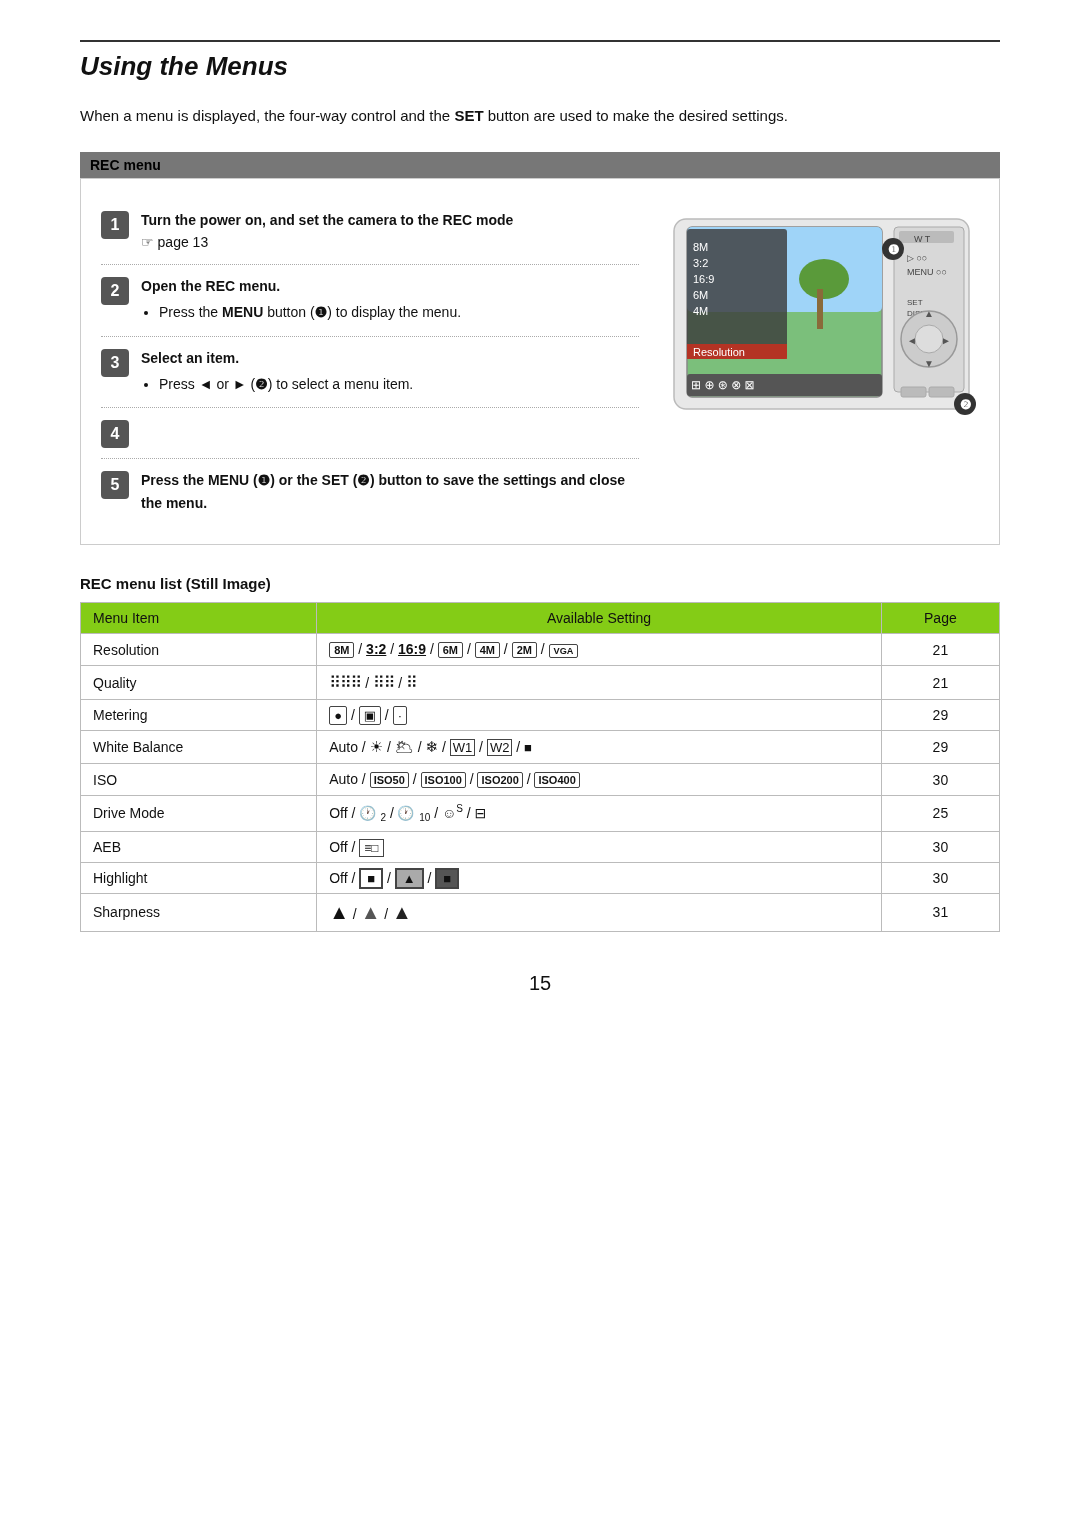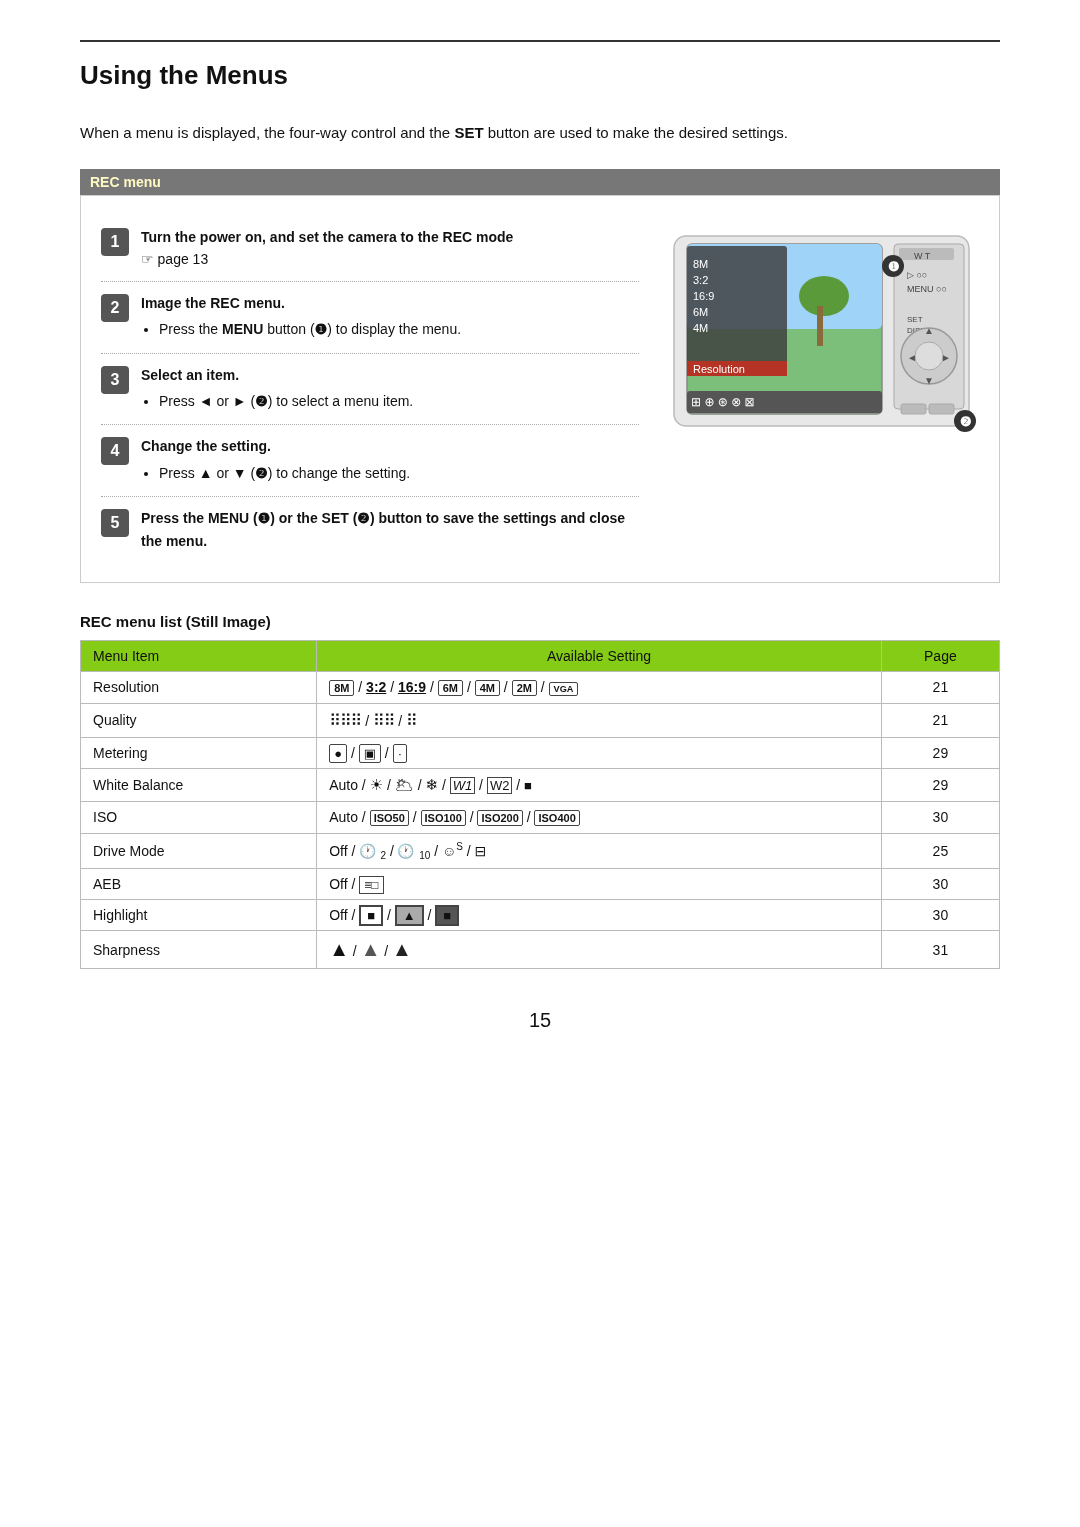--- a/index.html
+++ b/index.html
@@ -8,33 +8,34 @@
       font-size: 15px;
       background: #fff;
       color: #111;
       width: 1080px;
       min-height: 1527px;
       padding: 40px 80px 60px 80px;
     }
     h1 {
       font-size: 26px;
       font-weight: bold;
-      margin-bottom: 24px;
+      margin-bottom: 16px;
       padding-bottom: 6px;
       border-top: 2px solid #333;
-      padding-top: 18px;
+      padding-top: 9px;
+      font-style: italic;
     }
     .intro-text {
       font-size: 15px;
       margin-bottom: 24px;
       line-height: 1.6;
     }
     .section-header {
       background: #777;
-      color: #fef9c3;
+      color: #000000;
       font-weight: bold;
       font-size: 14px;
       padding: 5px 10px;
       margin-bottom: 0;
     }
     .rec-menu-box {
       border: 1px solid #ccc;
       padding: 20px 20px 20px 20px;
       margin-bottom: 30px;
       position: relative;
@@ -178,45 +179,39 @@
         <div class="step-num">1</div>
         <div class="step-content">
           <strong>Turn the power on, and set the camera to the REC mode</strong><br>
           <span class="page-ref">page 13</span>
         </div>
       </div>
 
       <div class="step">
         <div class="step-num">2</div>
         <div class="step-content">
-          <strong>Image the REC menu.</strong>
+          <strong>Open the REC menu.</strong>
           <ul>
             <li>Press the <strong>MENU</strong> button (<strong>❶</strong>) to display the menu.</li>
           </ul>
         </div>
       </div>
 
       <div class="step">
         <div class="step-num">3</div>
         <div class="step-content">
           <strong>Select an item.</strong>
           <ul>
             <li>Press ◄ or ► (<strong>❷</strong>) to select a menu item.</li>
           </ul>
         </div>
       </div>
 
       <div class="step">
         <div class="step-num">4</div>
-        <div class="step-content">
-          <strong>Change the setting.</strong>
-          <ul>
-            <li>Press ▲ or ▼ (<strong>❷</strong>) to change the setting.</li>
-          </ul>
-        </div>
       </div>
 
       <div class="step">
         <div class="step-num">5</div>
         <div class="step-content step5-text">
           <strong>Press the MENU (❶) or the SET (❷) button to save the settings and close the menu.</strong>
         </div>
       </div>
 
     </div>
@@ -339,21 +334,21 @@
         <td>29</td>
       </tr>
 
       <tr>
         <td>White Balance</td>
         <td>
           Auto /
           <span style="font-size:15px;">☀</span> /
           <span style="font-size:15px;">🌥</span> /
           <span style="font-size:15px;">❄</span> /
-          <span style="font-size:13px;border:1px solid #444;padding:0 2px;font-style:italic;">W1</span> /
+          <span style="font-size:13px;border:1px solid #444;padding:0 2px;">W1</span> /
           <span style="font-size:13px;border:1px solid #444;padding:0 2px;">W2</span> /
           <span style="font-size:13px;">■</span>
         </td>
         <td>29</td>
       </tr>
 
       <tr>
         <td>ISO</td>
         <td>
           Auto /

